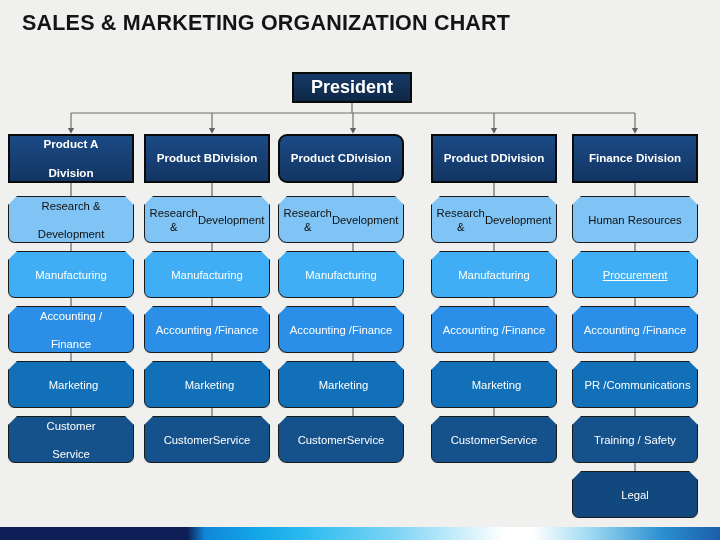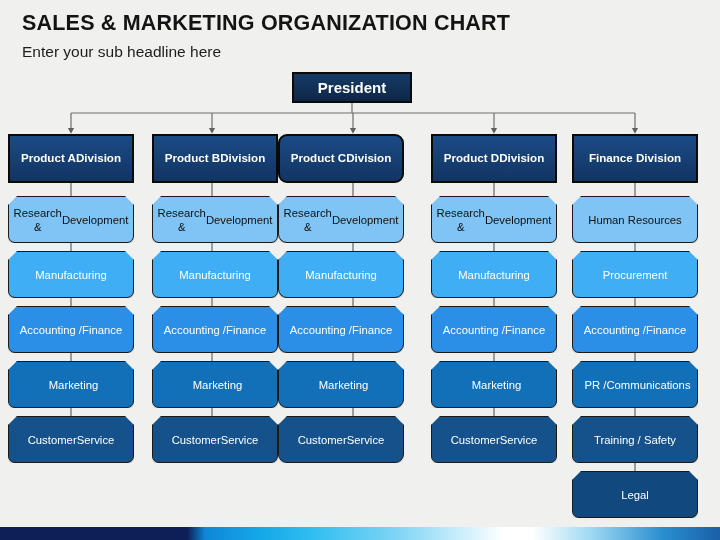--- a/index.html
+++ b/index.html
@@ -59,21 +59,21 @@
   .president {
     position: absolute;
     left: 292px;
     top: 72px;
     width: 120px;
     height: 31px;
     background: #13315c;
     background: linear-gradient(180deg, #163a66 0%, #0e2747 100%);
     border: 2px solid #0a0a0a;
     color: #ffffff;
-    font-size: 15px;
+    font-size: 18px;
     font-weight: bold;
     display: flex;
     align-items: center;
     justify-content: center;
     box-sizing: border-box;
     text-align: center;
   }
 
   
   .division {
@@ -108,22 +108,22 @@
     font-size: 11.3px;
     line-height: 1.24;
     padding: 0 5px;
     border: 1.4px solid #1a1a1a;
     border-radius: 0 0 7px 7px;
     clip-path: polygon(0 9px, 9px 0, calc(100% - 9px) 0, 100% 9px, 100% 100%, 0 100%);
     box-shadow: 0 1px 1px rgba(0,0,0,0.22);
   }
 
   
-  .col0 { left: 8px; }
-  .col1 { left: 152px; }
+  .col0 { left: 8px; flex-direction: column; }
+  .col1 { left: 144px; }
   .col2 { left: 278px; border-radius: 9px; }
   .col3 { left: 431px; }
   .col4 { left: 572px; }
 
   .row0 { top: 196px; }
   .row1 { top: 251px; }
   .row2 { top: 306px; }
   .row3 { top: 361px; padding-left: 10px; }
   .row4 { top: 416px; }
   .row5 { top: 471px; }
@@ -147,21 +147,20 @@
       #9fd9f3 82%,
       #2a8fd0 92%,
       #1a5fa8 100%);
   }
 </style>
 </head>
 <body>
 
 <div class="header">
   <div class="title">SALES &amp; MARKETING ORGANIZATION CHART</div>
-  <div class="subtitle">Enter your sub headline here</div>
 </div>
 
 <div class="chart">
 
   <svg class="connectors" viewBox="0 0 720 540" width="720" height="540" xmlns="http://www.w3.org/2000/svg">
     <defs>
       <marker id="arrow" markerWidth="7" markerHeight="7" refX="2.4" refY="3" orient="auto" markerUnits="strokeWidth">
         <path d="M0,0.4 L4.6,3 L0,5.6 z" fill="#5f5f5f"></path>
       </marker>
     </defs>
@@ -311,21 +310,21 @@
         <br>
         <span>Service</span>
       </div>
       <div class="division col4">
         <br>
         <span>Finance Division</span>
       </div>
       <div class="unit col4 row0" style="background: rgb(127, 196, 245); color: rgb(16, 16, 16);">
         <span>Human Resources</span>
       </div>
-      <div class="unit col4 row1" style="background: rgb(63, 174, 245); color: rgb(255, 255, 255);">
+      <div class="unit col4 row1" style="background: rgb(63, 174, 245); color: rgb(255, 255, 255); text-decoration: underline;">
         <span>Procurement</span>
       </div>
       <div class="unit col4 row2" style="background: rgb(43, 143, 232); color: rgb(255, 255, 255);">
         <span>Accounting /</span>
         <br>
         <span>Finance</span>
       </div>
       <div class="unit col4 row3" style="background: rgb(17, 112, 184); color: rgb(255, 255, 255);">
         <span>PR /</span>
         <br>

